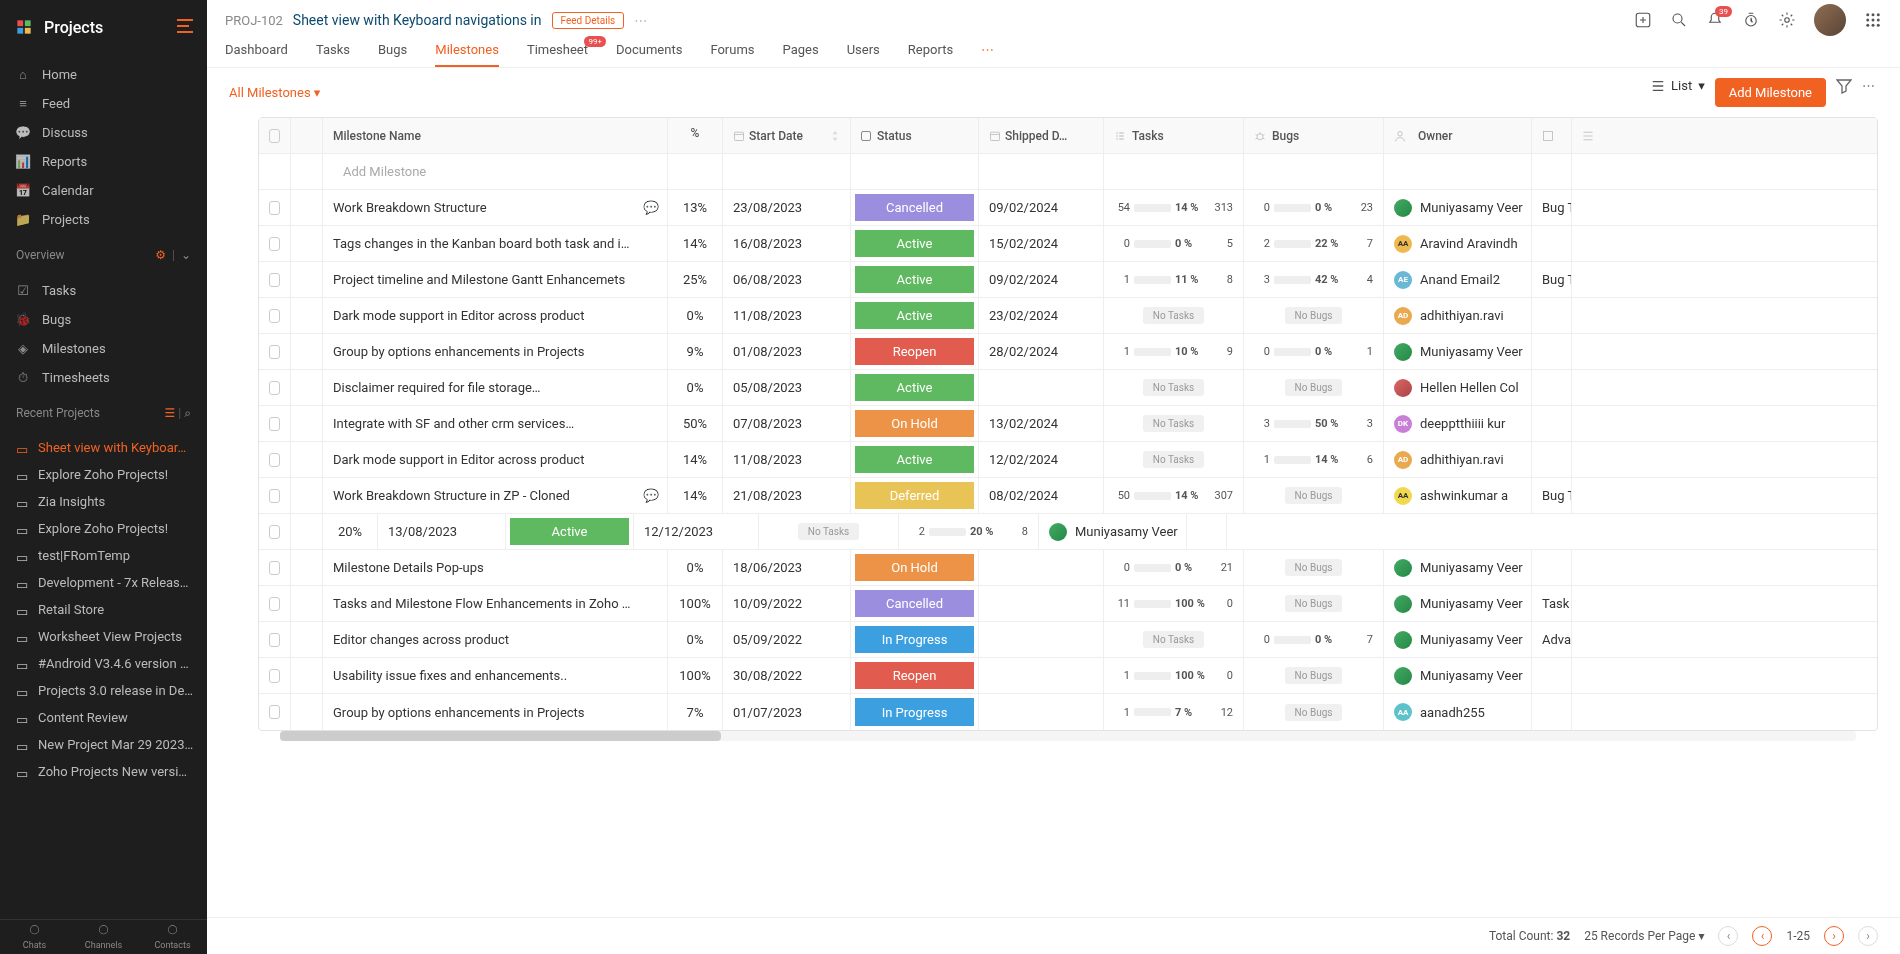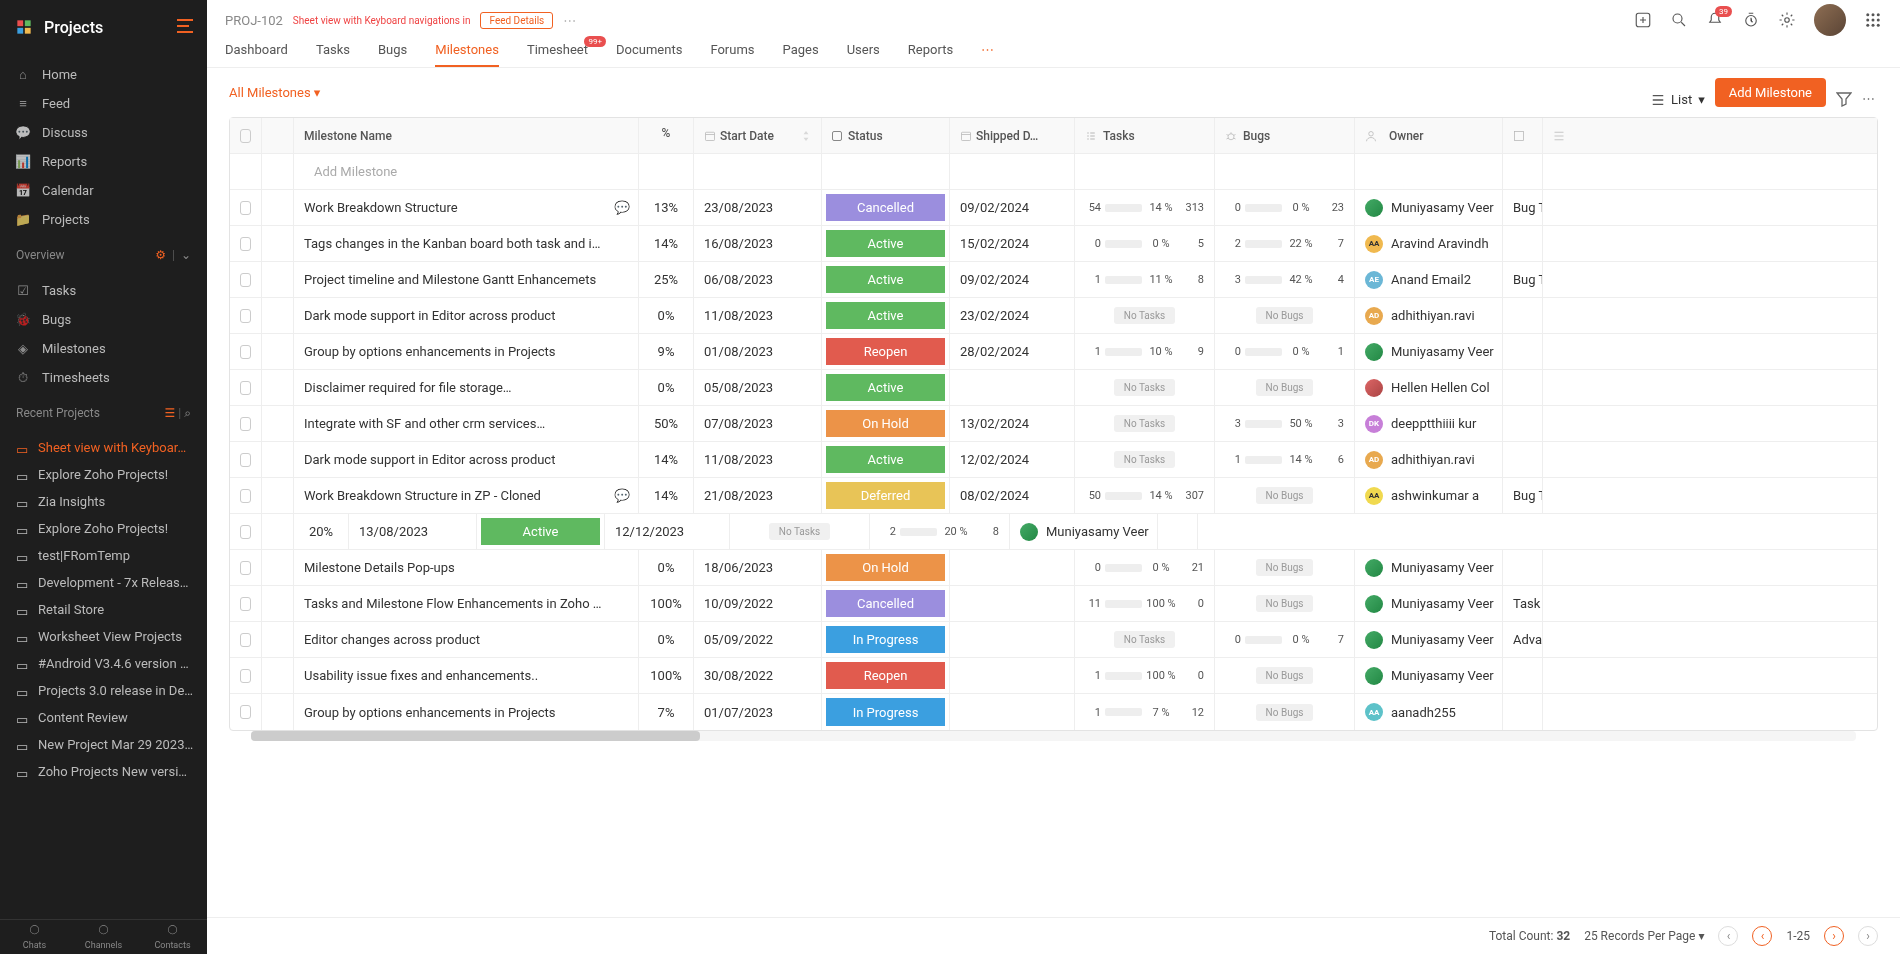--- a/index.html
+++ b/index.html
@@ -23,40 +23,40 @@
 .project-item.active { color: #f16122; }
 .proj-icon { width: 12px; height: 12px; flex-shrink: 0; }
 
 .bottom-tabs { margin-top: auto; display: flex; border-top: 1px solid #333; }
 .btab { flex: 1; text-align: center; padding: 4px 0; font-size: 9px; color: #888; cursor: pointer; }
 .btab-icon { display: block; margin: 0 auto 2px; width: 14px; height: 14px; }
 
 .main { flex: 1; display: flex; flex-direction: column; background: #fff; }
 .topbar { display: flex; align-items: center; padding: 6px 18px 0; height: 34px; gap: 10px; }
 .proj-id { color: #888; font-size: 13px; }
-.proj-title { font-size: 10px; color: #ef4444; }
+.proj-title { font-size: 14px; color: #0c4a6e; }
 .open-details { border: 1px solid #f16122; color: #f16122; font-size: 10px; padding: 2px 8px; border-radius: 3px; cursor: pointer; }
 .top-actions { margin-left: auto; display: flex; align-items: center; gap: 18px; }
 .top-icon { width: 18px; height: 18px; color: #555; cursor: pointer; position: relative; }
 .badge { position: absolute; top: -5px; right: -8px; background: #e94f4f; color: #fff; font-size: 8px; padding: 1px 4px; border-radius: 8px; }
 .avatar-top { width: 32px; height: 32px; border-radius: 50%; background: linear-gradient(135deg, #8e6e53, #5a4435); }
 
 .page-tabs { display: flex; padding: 0 18px; border-bottom: 1px solid #eee; gap: 28px; position: relative; }
 .tab { padding: 8px 0; color: #555; font-size: 13px; cursor: pointer; position: relative; }
 .tab.active { color: #f16122; border-bottom: 2px solid #f16122; }
 .tab-badge { position: absolute; top: 2px; right: -18px; background: #e94f4f; color: #fff; font-size: 8px; padding: 1px 4px; border-radius: 8px; }
 
 .toolbar { display: flex; align-items: center; padding: 10px 22px; gap: 12px; }
 .filter-label { color: #f16122; font-size: 13px; cursor: pointer; }
-.toolbar-right { margin-left: auto; display: flex; align-items: flex-end; gap: 10px; }
+.toolbar-right { margin-left: auto; display: flex; align-items: flex-start; gap: 10px; }
 .view-list { display: flex; align-items: center; gap: 6px; color: #333; cursor: pointer; }
 .add-milestone-btn { background: #f16122; color: #fff; border: none; padding: 7px 14px; border-radius: 4px; font-size: 13px; cursor: pointer; }
 .tb-icon { color: #666; cursor: pointer; width: 16px; height: 16px; }
 
-.grid-wrap { flex: 1; overflow: auto; padding: 0 22px; }
+.grid-wrap { flex: 1; overflow: auto; padding: 0 22px; margin-left: 29px; }
 .grid { border: 1px solid #e3e3e3; border-radius: 4px; }
 .row { display: flex; border-bottom: 1px solid #eee; min-height: 36px; align-items: stretch; }
 .row.header { background: #f9f9f9; color: #555; font-size: 12px; font-weight: 500; }
 .row:last-child { border-bottom: none; }
 .cell { border-right: 1px solid #eee; padding: 8px 10px; display: flex; align-items: center; overflow: hidden; white-space: nowrap; text-overflow: ellipsis; }
 .cell:last-child { border-right: none; }
 .c-check { width: 32px; justify-content: center; }
 .c-menu { width: 32px; justify-content: center; }
 .c-name { width: 345px; position: relative; }
 .c-pct { width: 55px; justify-content: center; flex-direction: column; gap: 4px; }
@@ -81,21 +81,21 @@
 .st-active { background: #5fb960; }
 .st-reopen { background: #e15b4e; }
 .st-onhold { background: #ec9348; }
 .st-deferred { background: #e8c457; }
 .st-inprogress { background: #3b9fe0; }
 
 .progress-mini { display: flex; align-items: center; gap: 4px; font-size: 11px; width: 100%; }
 .pm-left { width: 16px; text-align: right; color: #555; }
 .pm-bar { flex: 1; height: 8px; background: #eee; border-radius: 2px; overflow: hidden; position: relative; }
 .pm-fill { height: 100%; background: #5fb960; }
-.pm-pct { width: 30px; text-align: center; color: #555; }
+.pm-pct { width: 30px; text-align: left; color: #555; font-weight: bold; }
 .pm-right { width: 24px; text-align: right; color: #555; }
 .no-items { background: #f0f0f0; color: #999; font-size: 10px; padding: 3px 10px; border-radius: 3px; }
 
 .owner-avatar { width: 18px; height: 18px; border-radius: 50%; flex-shrink: 0; display: flex; align-items: center; justify-content: center; font-size: 8px; color: #fff; font-weight: bold; }
 .av-1 { background: linear-gradient(135deg,#4a6,#284); }
 .av-2 { background: #f0b94f; color: #333; }
 .av-3 { background: #6bb7d6; }
 .av-4 { background: #e8a94f; }
 .av-5 { background: linear-gradient(135deg,#d66,#a44); }
 .av-6 { background: #c77fd8; }

